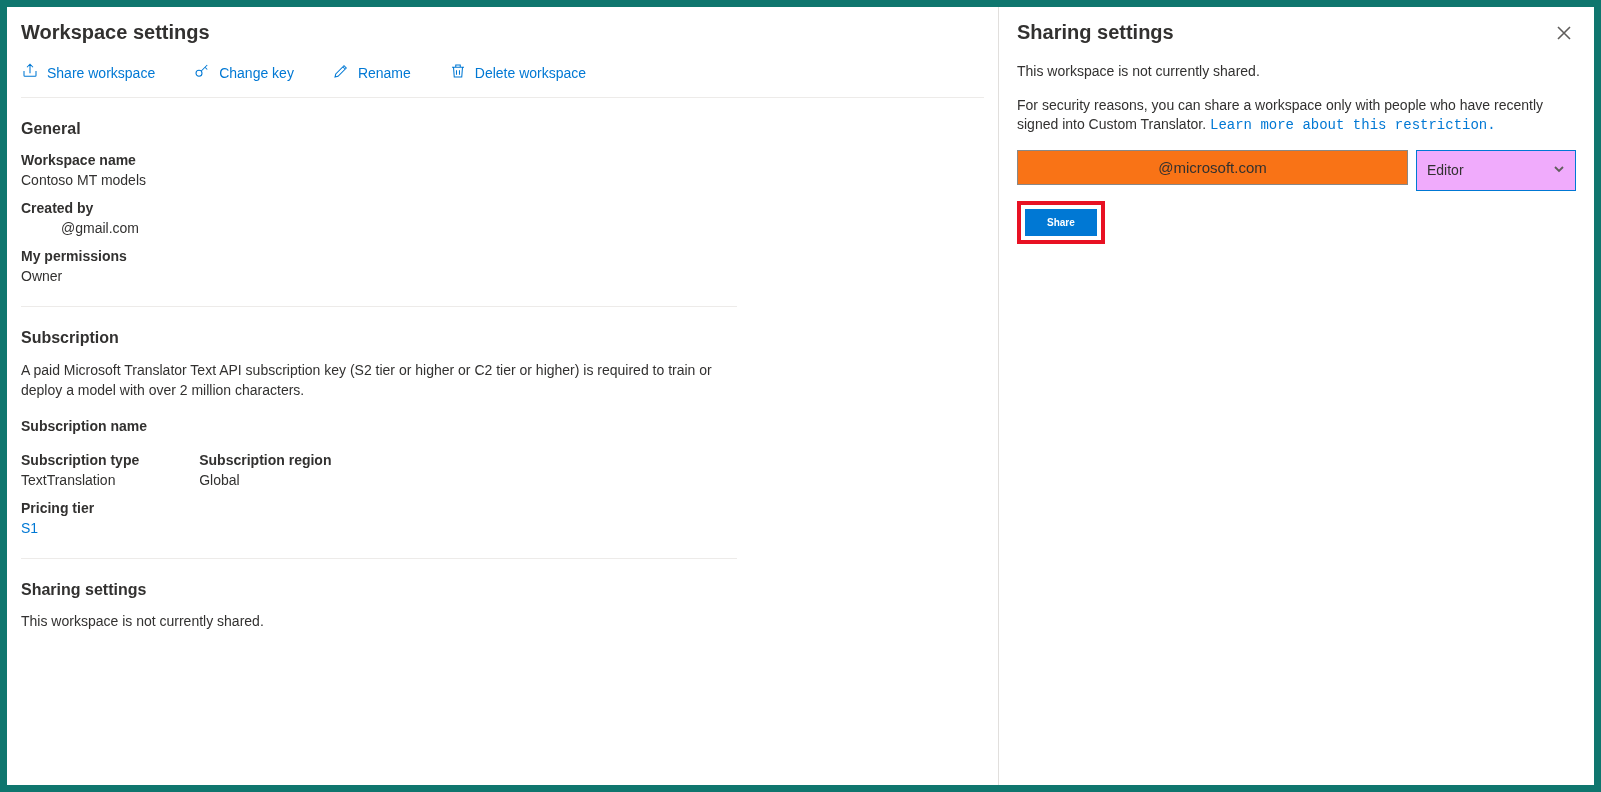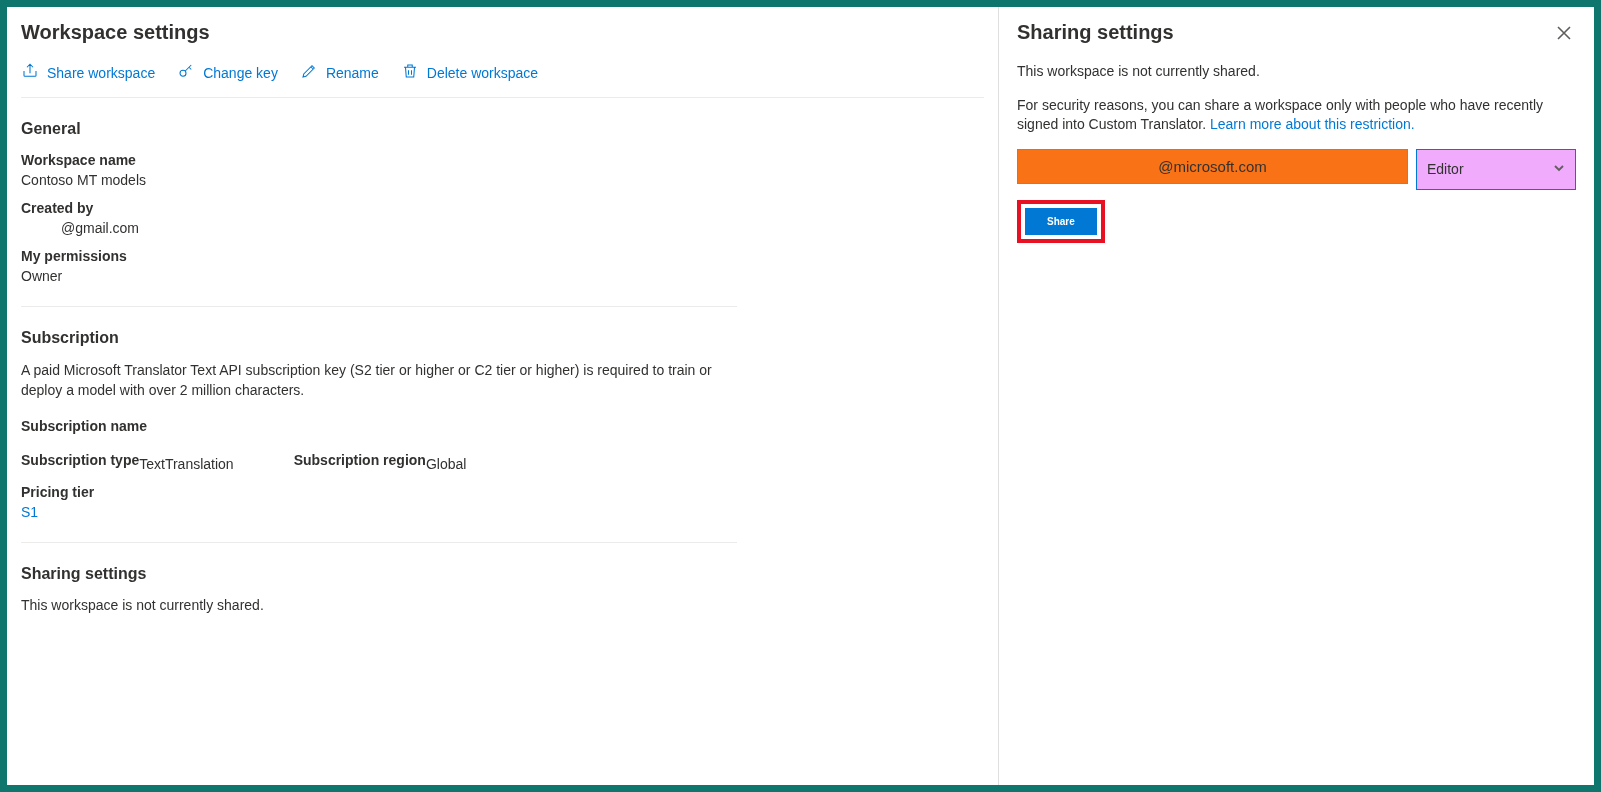--- a/index.html
+++ b/index.html
@@ -31,21 +31,21 @@
     }
     h1.page-title {
       font-size: 20px;
       font-weight: 600;
       color: #323130;
       margin-bottom: 18px;
     }
     .side-panel h1.page-title { font-size: 20px; }
     .toolbar {
       display: flex;
-      gap: 22px;
+      gap: 38px;
       padding-bottom: 14px;
       border-bottom: 1px solid #edebe9;
       margin-bottom: 22px;
     }
     .toolbar-item {
       display: inline-flex;
       align-items: center;
       gap: 8px;
       color: #0078d4;
       font-size: 14px;
@@ -79,39 +79,39 @@
     .sub-desc {
       font-size: 14px;
       color: #323130;
       margin-bottom: 18px;
       line-height: 1.4;
     }
     .row {
       display: flex;
       gap: 60px;
     }
-    .col { display: flex; }
+    .col { display: flex; flex-direction: column; }
     .close-btn {
       position: absolute;
       top: 18px;
       right: 18px;
       width: 20px;
       height: 20px;
       cursor: pointer;
       color: #605e5c;
     }
     .close-btn svg { width: 16px; height: 16px; stroke: #605e5c; stroke-width: 1.6; }
     .panel-text {
       font-size: 14px;
       color: #323130;
       line-height: 1.4;
       margin-bottom: 14px;
       margin-top: 6px;
     }
-    .panel-text a { color: #0078d4; text-decoration: none; cursor: pointer; }
+    .panel-text a { color: #0078d4; text-decoration: none; cursor: pointer; font-family: Liberation Mono, monospace; }
     .share-row {
       display: flex;
       gap: 8px;
       margin-top: 4px;
     }
     .email-input {
       flex: 1;
       height: 35px;
       border: 1px solid #8a8886;
       background: #f97316;

